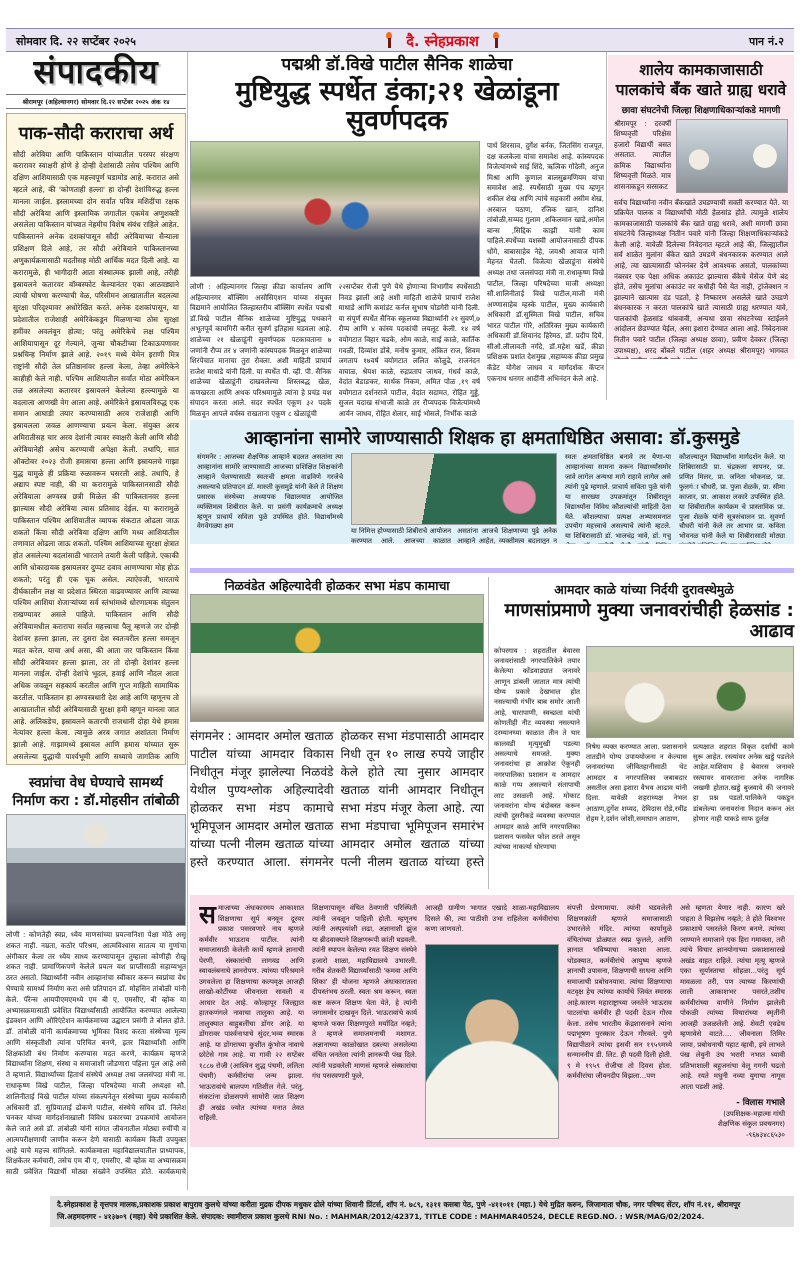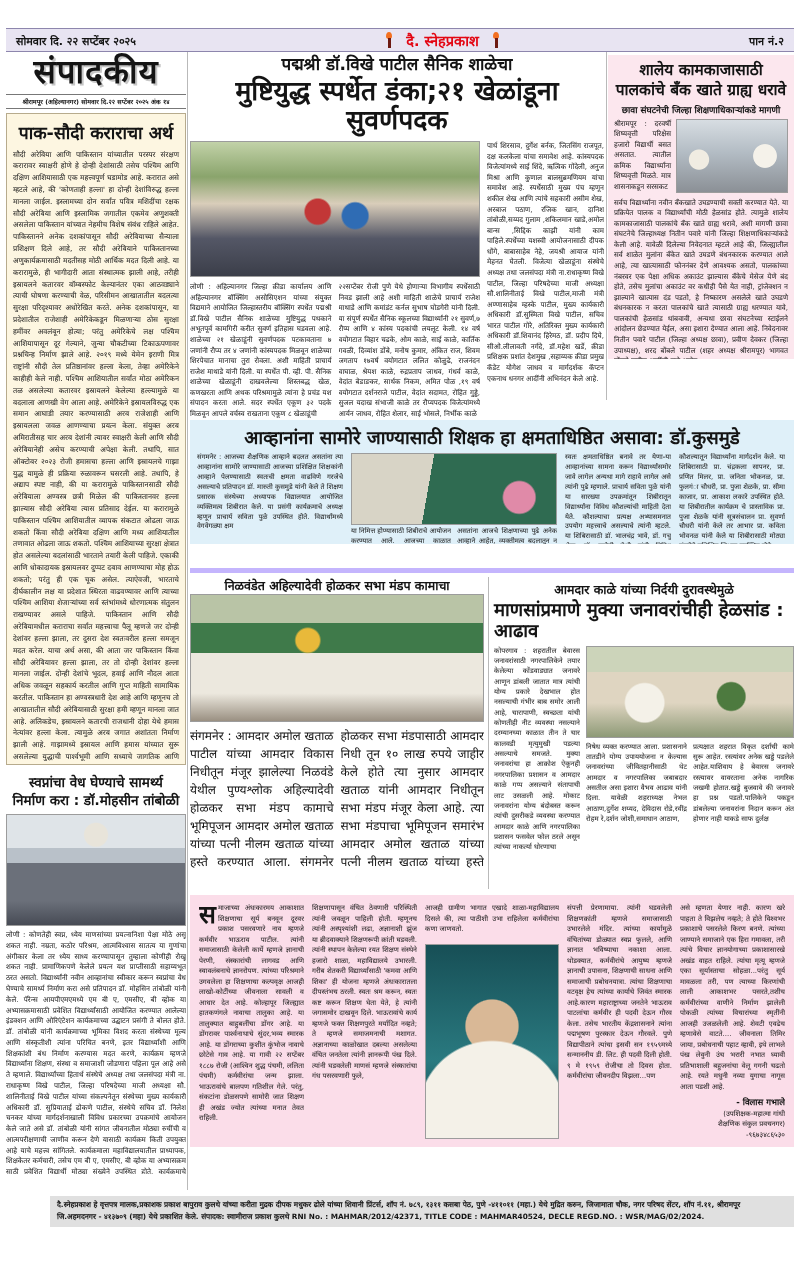--- a/index.html
+++ b/index.html
@@ -69,21 +69,21 @@
 
   
   .row3 { position:absolute; left:190px; top:568px; width:604px; height:322px; border-top:5px solid #c4b5fd; padding-top:18px; box-sizing:border-box; }
   .neelam { position:absolute; left:0; top:4px; width:294px; }
   .kick2 { font-size:12.5px; font-weight:bold; text-align:center; }
   .neelam h2 { font-size:22px; text-align:center; margin:1px 0 5px; font-weight:bold; }
   .ncols { display:flex; gap:7px; margin-top:5px; }
   .ncols .t { width:50%; font-size:12px; line-height:1.5; text-align:justify; height:142px; overflow:hidden; }
 
   .cattle { position:absolute; left:304px; top:8px; width:300px; }
-  .cattle h2 { font-size:18.5px; text-align:left; margin:1px 0 4px; font-weight:bold; line-height:1.15; }
+  .cattle h2 { font-size:18.5px; text-align:right; margin:1px 0 4px; font-weight:bold; line-height:1.15; }
   .cattlerow { display:flex; gap:6px; margin-top:2px; }
   .cat-c1 { width:86px; font-size:7.0px; line-height:1.48; text-align:justify; height:246px; overflow:hidden; }
   .cat-right { flex:1; }
   .catcols { display:flex; gap:6px; margin-top:4px; }
   .catcols .t { width:50%; font-size:7.0px; line-height:1.48; text-align:justify; height:146px; overflow:hidden; }
 
   
   .bhaurao { position:absolute; left:190px; top:893px; width:604px; }
   .banner { background:#ea3a92; color:#ffffff; text-align:center; font-size:23px; font-weight:bold; padding:5px 0; }
   .bbody { background:#fbdde9; padding:8px 9px; display:flex; gap:8px; height:252px; box-sizing:border-box; overflow:hidden; margin-top:2px; }

